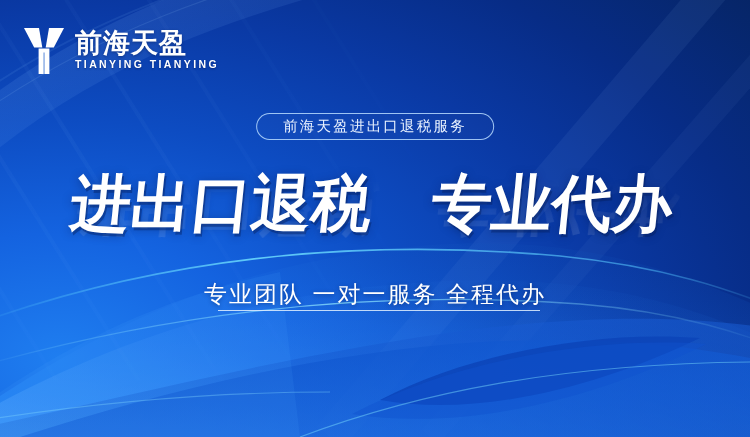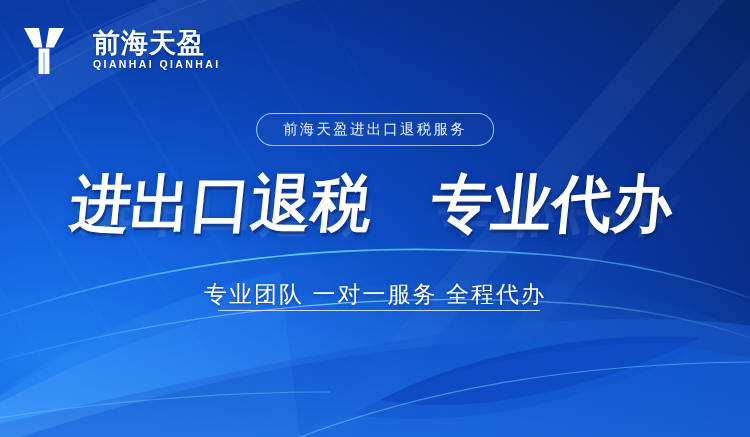--- a/index.html
+++ b/index.html
@@ -32,39 +32,39 @@
         rgba(255,255,255,0.00) 31px,
         rgba(255,255,255,0.00) 70px);
     mask-image:radial-gradient(70% 80% at 22% 42%,#000 0%,rgba(0,0,0,0.45) 55%,transparent 100%);
     -webkit-mask-image:radial-gradient(70% 80% at 22% 42%,#000 0%,rgba(0,0,0,0.45) 55%,transparent 100%);
     opacity:.95;
   }
 
   
   .logo{
     position:absolute;left:24px;top:26px;
-    display:flex;align-items:center;gap:29px;
+    display:flex;align-items:center;gap:11px;
   }
   .logo-mark{width:40px;height:48px;display:block;flex:none;}
   .logo-words{display:flex;flex-direction:column;justify-content:center;gap:2px;}
   .logo-cn{
     color:#ffffff;font-size:27px;font-weight:700;line-height:1;
     letter-spacing:1px;white-space:nowrap;
     text-shadow:0 1px 3px rgba(0,20,70,.45);
   }
   .logo-en{
     color:#ffffff;font-size:10.5px;font-weight:700;line-height:1;
     letter-spacing:2.4px;white-space:nowrap;
     text-shadow:0 1px 2px rgba(0,20,70,.45);
   }
 
   
   .badge{
     position:absolute;left:50%;top:113px;transform:translateX(-50%);
-    height:33px;padding:0 26px;
+    height:27px;padding:0 26px;
     display:flex;align-items:center;justify-content:center;
     border:1px solid rgba(185,220,255,.85);
     border-radius:16px;
     color:#eaf3ff;font-size:14.5px;letter-spacing:2.2px;
     white-space:nowrap;
     background:rgba(255,255,255,.02);
   }
 
   
   .headline-wrap{
@@ -187,21 +187,21 @@
       <path d="M0,2 L15,2 L18.3,21.5 L10.2,21.5 Z" fill="#ffffff"></path>
 
       <path d="M40,2 L25,2 L21.7,21.5 L29.8,21.5 Z" fill="#ffffff"></path>
 
       <rect x="14.6" y="22.5" width="10.8" height="25.5" fill="#ffffff"></rect>
 
       <rect x="19.4" y="26.5" width="1.3" height="21.5" fill="#1258c8" opacity=".55"></rect>
     </svg>
     <div class="logo-words">
       <div class="logo-cn">前海天盈</div>
-      <div class="logo-en">QIANHAI QIANHAI</div>
+      <div class="logo-en">TIANYING TIANYING</div>
     </div>
   </div>
 
   <div class="badge">前海天盈进出口退税服务</div>
 
   <div class="headline-reflect">
     <div class="headline">进出口退税　专业代办</div>
   </div>
   <div class="headline-wrap">
     <div class="headline">进出口退税　专业代办</div>

